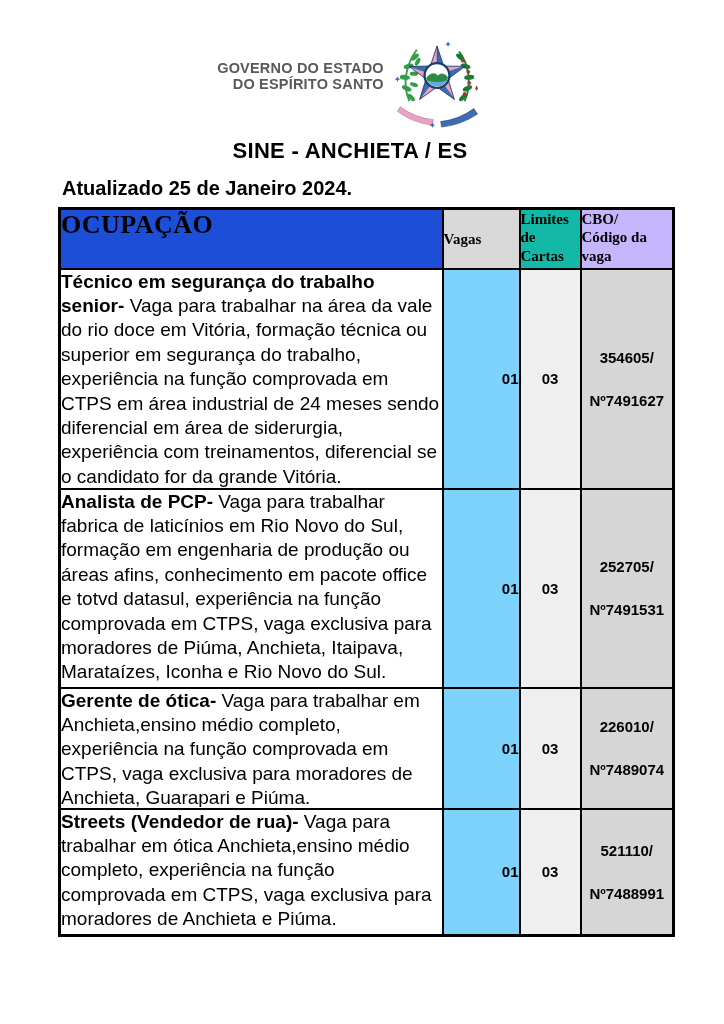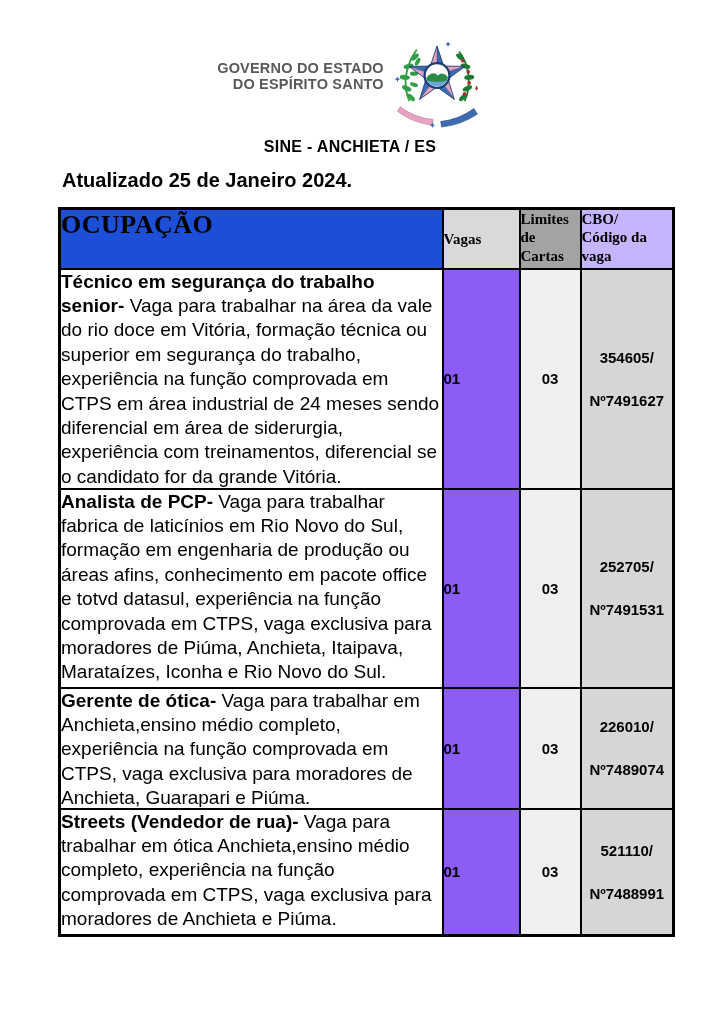--- a/index.html
+++ b/index.html
@@ -7,51 +7,51 @@
     position:relative; width:700px; height:1024px; background:#ffffff;
     font-family:"Liberation Sans", sans-serif; color:#000; overflow:hidden;
   }
   
   .logo-row { display:flex; justify-content:center; align-items:flex-start; padding-top:33px; height:97px; }
   .logo-text { text-align:right; padding-top:27px; }
   .org-line { font-weight:bold; font-size:14.5px; line-height:1.12; color:#595959; letter-spacing:0.2px; }
   .sec-line { font-style:italic; font-size:11px; line-height:1.25; color:#707070; margin-top:0; }
   .sec-block { margin-top:3px; }
   .emblem { width:92px; height:96px; margin-left:7px; flex:0 0 auto; }
-  .page-title { text-align:center; font-weight:bold; font-size:16px; margin-top:8px; letter-spacing:0.3px; }
+  .page-title { text-align:center; font-weight:bold; font-size:22px; margin-top:8px; letter-spacing:0.3px; }
   .updated { font-weight:bold; font-size:20px; margin:13px 0 0 62px; }
   
   table.jobs {
     position:absolute; left:58px; top:207px; width:614px;
     border-collapse:collapse; table-layout:fixed;
     border:3px solid #000;
   }
   table.jobs td, table.jobs th { border:2px solid #000; padding:0; }
   col.c-occ { width:383px; } col.c-vag { width:77px; } col.c-lim { width:61px; } col.c-cbo { width:93px; }
   tr.hdr { height:60px; }
   th.h-occ {
     background:#1d4ed8; text-align:left; vertical-align:top;
     font-family:"Liberation Serif", serif; font-size:26px; font-weight:bold;
     padding:4px 6px; letter-spacing:0.5px;
   }
   th.h-sm {
     font-family:"Liberation Serif", serif; font-size:15px; font-weight:bold;
     text-align:left; padding:2px 4px; line-height:1.22;
   }
   th.h-vag { background:#d9d9d9; vertical-align:middle; }
-  th.h-lim { background:#a3a3a3; vertical-align:top; }
+  th.h-lim { background:#14b8a6; vertical-align:top; }
   th.h-cbo { background:#c4b5fd; vertical-align:top; }
   td.occ {
     background:#ffffff; vertical-align:top;
     font-size:19px; line-height:24.4px; padding:1px 2px 0 5px;
   }
   td.occ .lead { font-weight:bold; }
   .occ-inner { overflow:hidden; }
   .oh-r1 { height:218px; } .oh-r2 { height:196px; } .oh-r3 { height:118px; } .oh-r4 { height:124px; }
-  td.vag { background:#8b5cf6; text-align:left; vertical-align:middle; font-weight:bold; font-size:15px; }
+  td.vag { background:#7dd3fc; text-align:right; vertical-align:middle; font-weight:bold; font-size:15px; }
   td.lim { background:#efefef; text-align:center; vertical-align:middle; font-weight:bold; font-size:15px; }
   td.cbo { background:#d6d6d6; text-align:center; vertical-align:middle; font-weight:bold; font-size:15px; }
   td.cbo .cbo-num { margin-top:26px; }
   tr.r1 { height:220px; } tr.r2 { height:199px; } tr.r3 { height:121px; } tr.r4 { height:127px; }
 </style>
 </head>
 <body>
 
 <div class="page">
 

